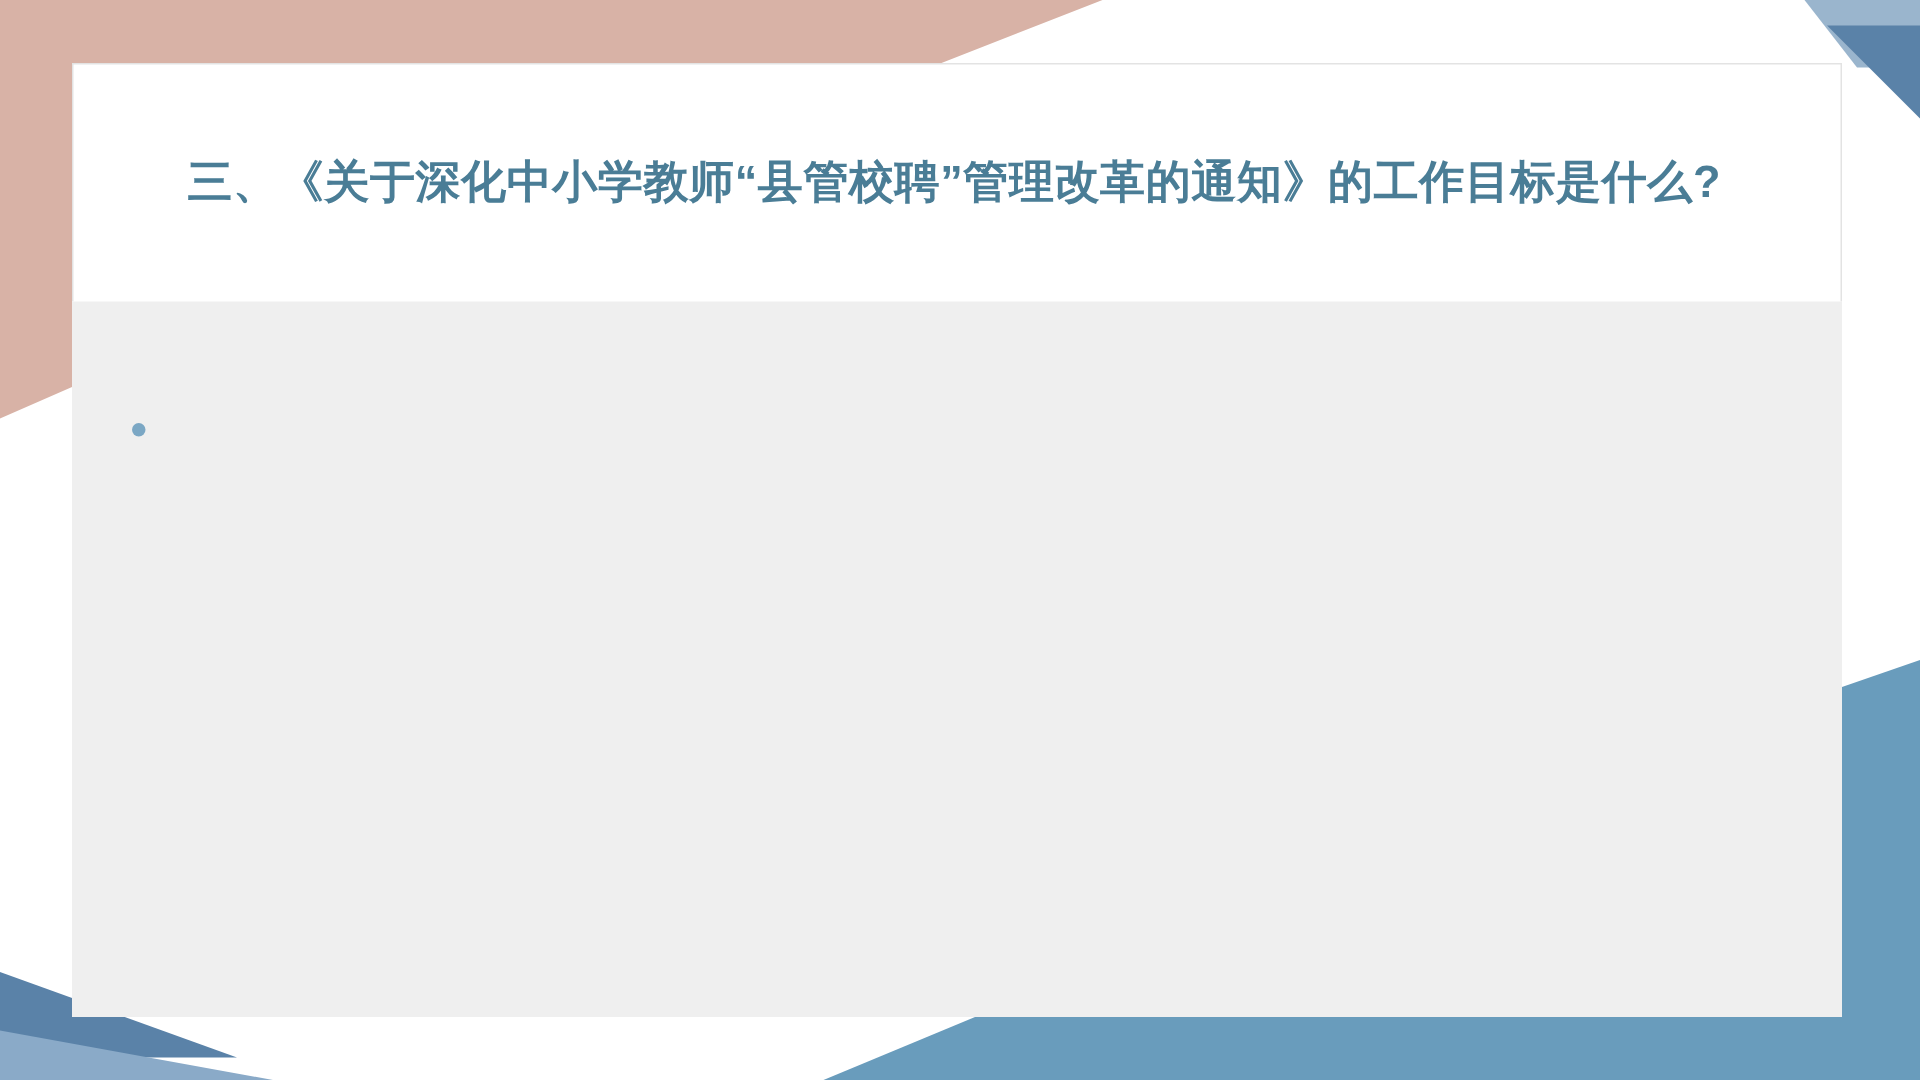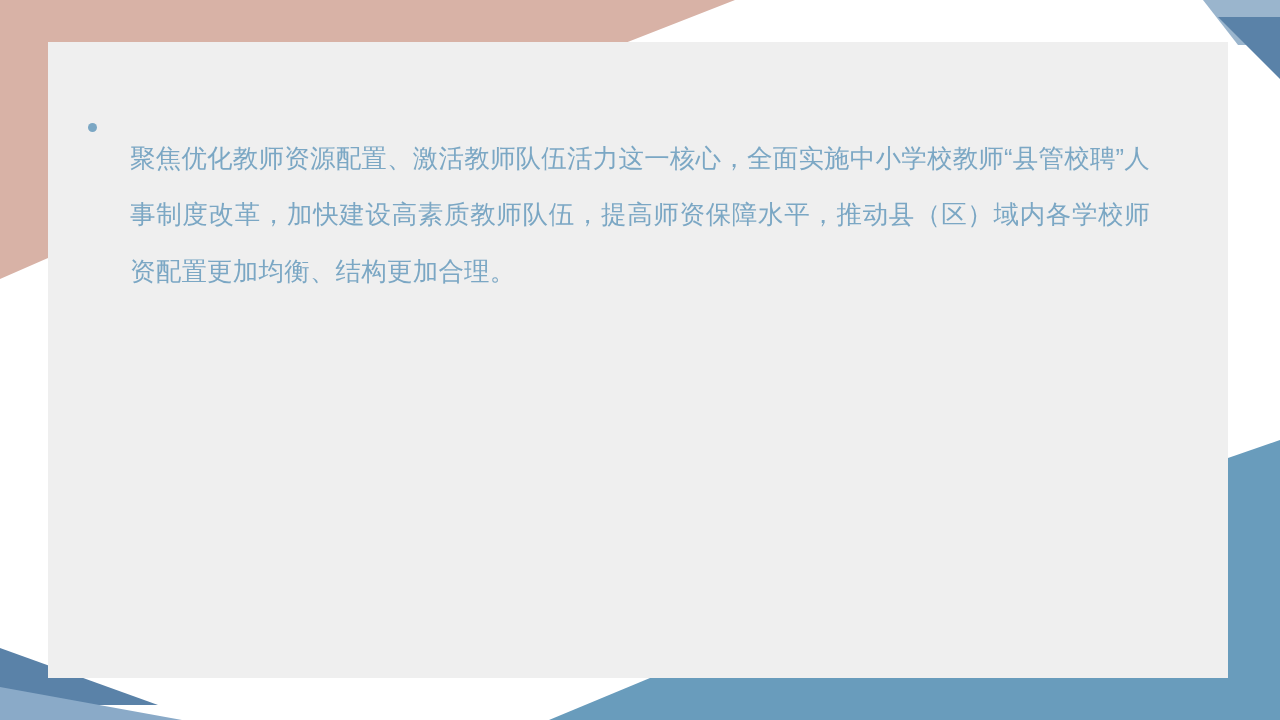--- a/index.html
+++ b/index.html
@@ -115,22 +115,24 @@
 
     <polygon points="1280,678 1280,720 549,720 650,678" fill="#699cbc"></polygon>
 
     <polygon points="0,648 0,705 158,705" fill="#5a82a8"></polygon>
 
     <polygon points="0,687 0,720 182,720" fill="#8aaac8"></polygon>
   </svg>
 
   <div class="card">
 
+    <div class="card-header">
+      <h1 class="slide-title">三、《关于深化中小学教师“县管校聘”管理改革的通知》的工作目标是什么?</h1>
+    </div>
 
     <div class="card-body">
       <div class="bullet-row">
         <span class="bullet-dot"></span>
-        <p class="bullet-text">聚焦优化教师资源配置、激活教师队伍活力这一核心，全面实施中小学校教师“县管校聘”人事制度改革，加快建设高素质教师队伍，提高师资保障水平，推动县（区）域内各学校师资配置更加均衡、结构更加合理。</p>
       </div>
     </div>
 
   </div>
 </div>
 
 </body></html>

